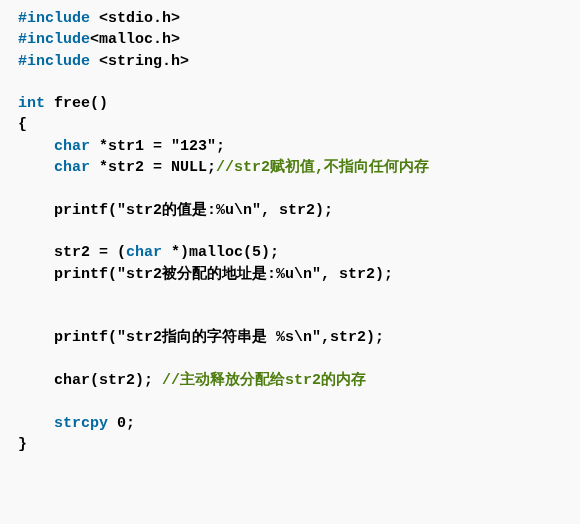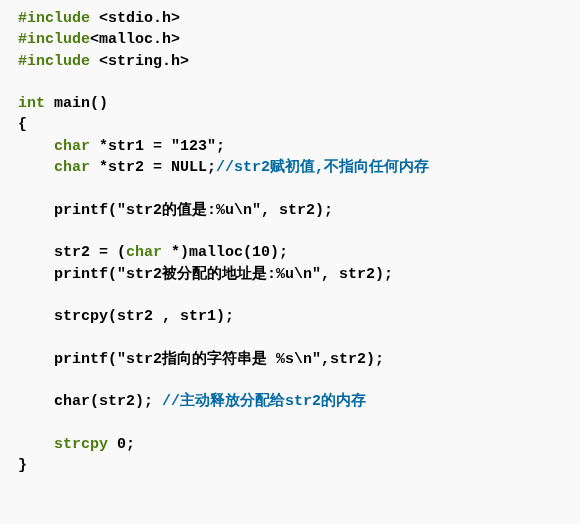--- a/index.html
+++ b/index.html
@@ -10,43 +10,42 @@
       font-size: 15px;
       line-height: 1.42;
       font-weight: bold;
       color: #000;
       width: 580px;
       box-sizing: border-box;
     }
     .code-line {
       white-space: pre;
     }
-    .kw { color: #4d7c0f; }
-    .comment { color: #0369a1; }
+    .kw { color: #0369a1; }
+    .comment { color: #4d7c0f; }
     .blank { height: 1.42em; }
   </style>
 </head>
 <body>
 
 <div class="code-block">
   <div class="code-line"><span class="kw">#include</span><span> &lt;stdio.h&gt;</span></div>
   <div class="code-line"><span class="kw">#include</span><span>&lt;malloc.h&gt;</span></div>
   <div class="code-line"><span class="kw">#include</span><span> &lt;string.h&gt;</span></div>
   <div class="blank"></div>
-  <div class="code-line"><span class="kw">int</span><span> main()</span></div>
+  <div class="code-line"><span class="kw">int</span><span> free()</span></div>
   <div class="code-line"><span>{</span></div>
   <div class="code-line"><span>    </span><span class="kw">char</span><span> *str1 = "123";</span></div>
   <div class="code-line"><span>    </span><span class="kw">char</span><span> *str2 = NULL;</span><span class="comment">//str2赋初值,不指向任何内存</span></div>
   <div class="blank"></div>
   <div class="code-line"><span>    printf("str2的值是:%u\n", str2);</span></div>
   <div class="blank"></div>
-  <div class="code-line"><span>    str2 = (</span><span class="kw">char</span><span> *)malloc(10);</span></div>
+  <div class="code-line"><span>    str2 = (</span><span class="kw">char</span><span> *)malloc(5);</span></div>
   <div class="code-line"><span>    printf("str2被分配的地址是:%u\n", str2);</span></div>
   <div class="blank"></div>
-  <div class="code-line"><span>    strcpy(str2 , str1);</span></div>
   <div class="blank"></div>
   <div class="code-line"><span>    printf("str2指向的字符串是 %s\n",str2);</span></div>
   <div class="blank"></div>
   <div class="code-line"><span>    char(str2); </span><span class="comment">//主动释放分配给str2的内存</span></div>
   <div class="blank"></div>
   <div class="code-line"><span>    </span><span class="kw">strcpy</span><span> 0;</span></div>
   <div class="code-line"><span>}</span></div>
 </div>
 
 </body></html>

